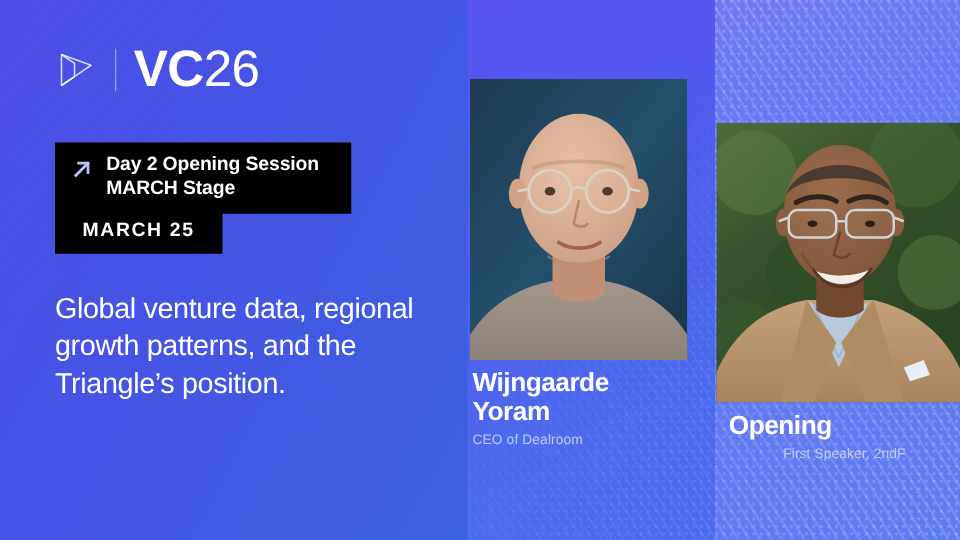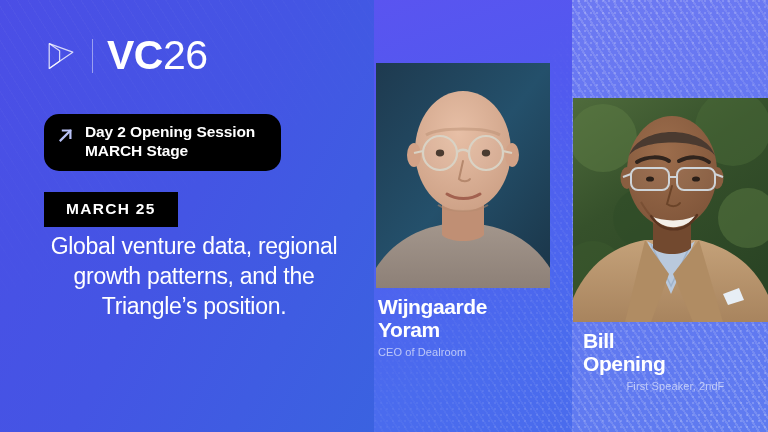--- a/index.html
+++ b/index.html
@@ -74,45 +74,45 @@
     letter-spacing:-0.5px; white-space:nowrap;
   }
   #wordmark .wm-bold { font-weight:700; }
   #wordmark .wm-light { font-weight:400; }
 
   
   #session-box {
     position:absolute; left:44px; top:114px;
     background:#000;
     padding:9px 26px 10px 13px;
-    display:flex; align-items:flex-start; gap:11px;border-radius:15px;
+    display:flex; align-items:flex-start; gap:11px;
   }
   #session-arrow {
     width:17px; height:17px; margin-top:4px; flex:none;
   }
   #session-lines {
     color:#fff; font-size:15.5px; font-weight:700;
     line-height:1.22; letter-spacing:-0.1px; white-space:nowrap;
   }
 
   #date-box {
-    position:absolute; left:44px; top:192px;
+    position:absolute; left:44px; top:168px;
     background:#000;
     padding:8px 22px 9px;
   }
   #date-text {
     color:#fff; font-size:15.5px; font-weight:700;
     letter-spacing:1.3px; white-space:nowrap;
   }
 
   
   #headline {
     position:absolute; left:44px; top:232px; width:300px;
     color:#fff; font-size:23px; font-weight:500;
-    line-height:1.30; letter-spacing:-0.3px;text-align:center;
+    line-height:1.30; letter-spacing:-0.3px;
   }
 
   
   .photo {
     position:absolute; overflow:hidden;
   }
   #photo-yoram { left:376px; top:63px; width:174px; height:225px; }
   #photo-bill  { left:573px; top:98px; width:195px; height:224px; }
   .photo svg { display:block; width:100%; height:100%; }
 
@@ -295,19 +295,18 @@
   <div class="caption" id="caption-yoram">
     <div class="sp-name">
       <div>Wijngaarde</div>
       <div>Yoram</div>
     </div>
     <div class="sp-role">CEO of Dealroom</div>
   </div>
 
   <div class="caption" id="caption-bill">
     <div class="sp-name">
-      <div>Bill</div>
       <div>Opening</div>
     </div>
     <div class="sp-role">First Speaker, 2ndF</div>
   </div>
 
 </div>
 
 </body></html>

